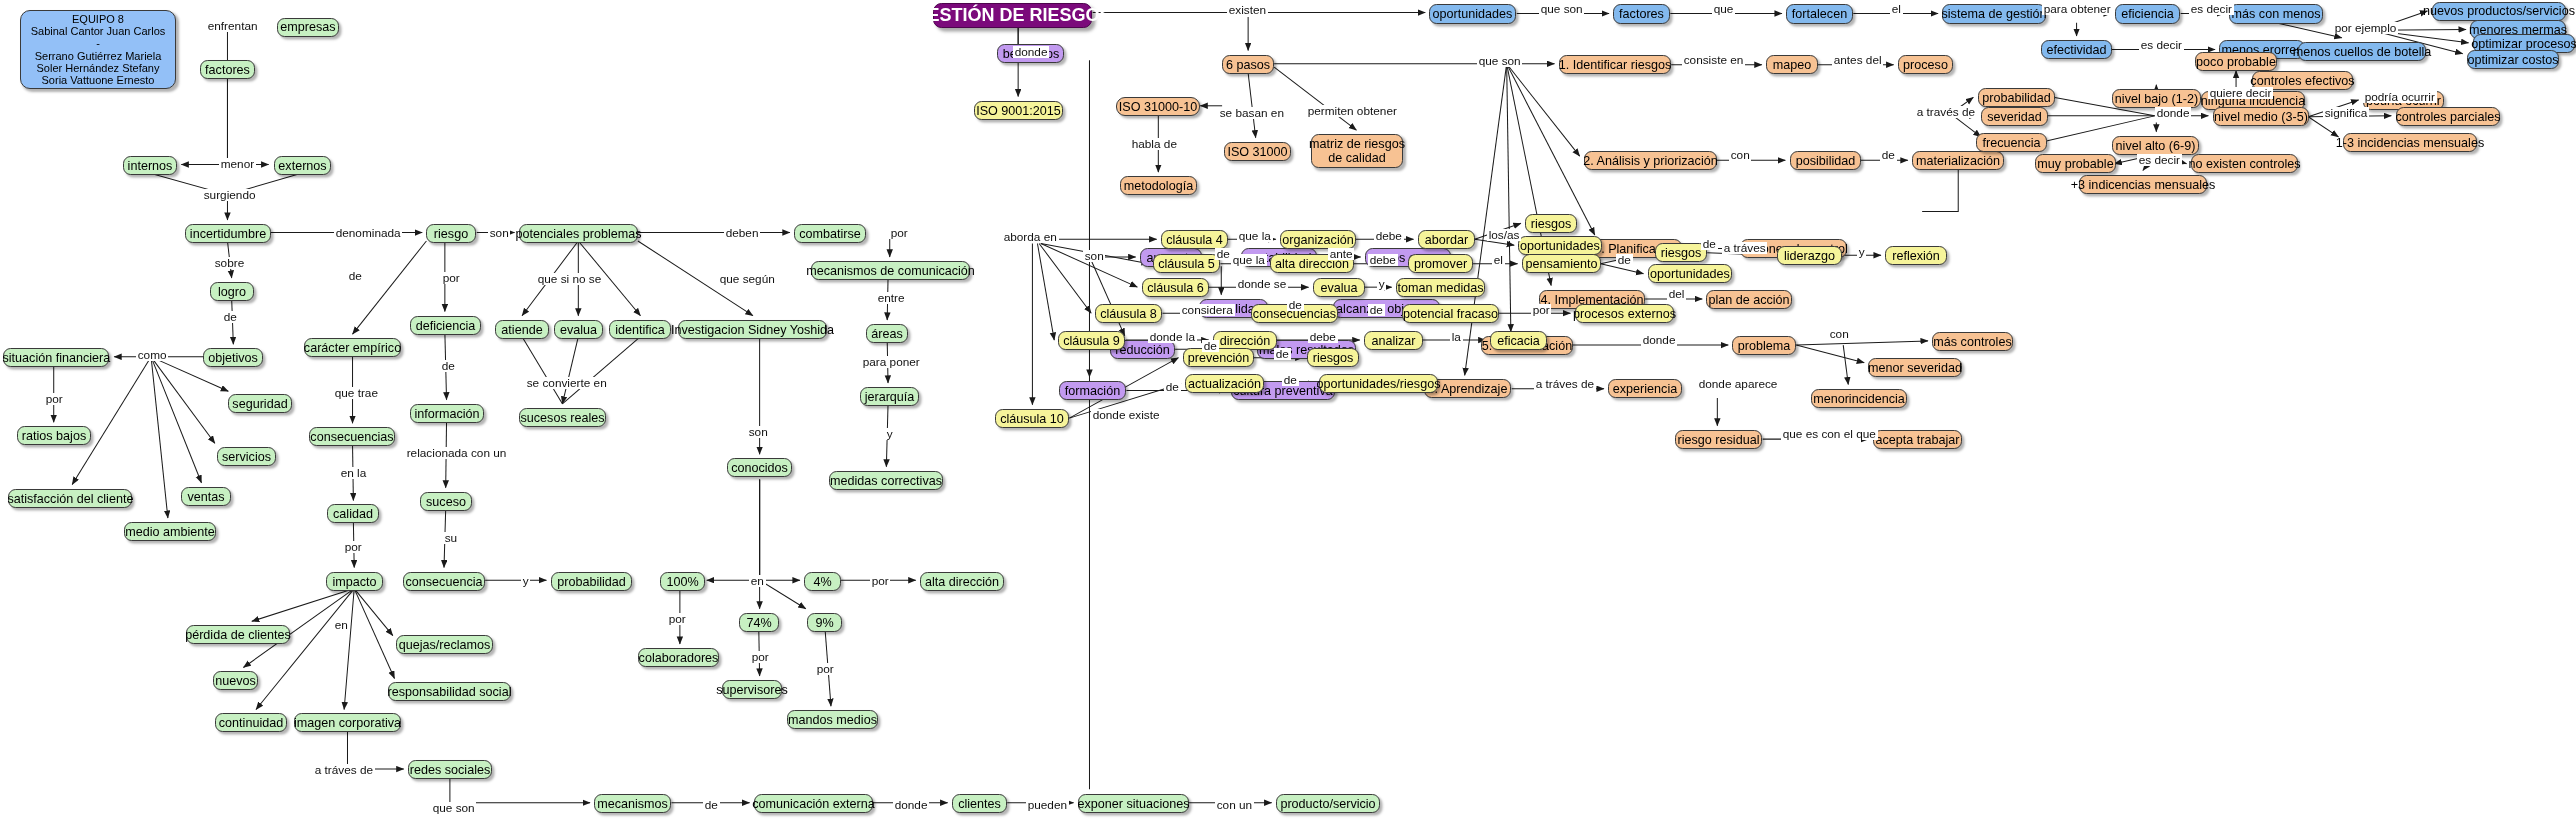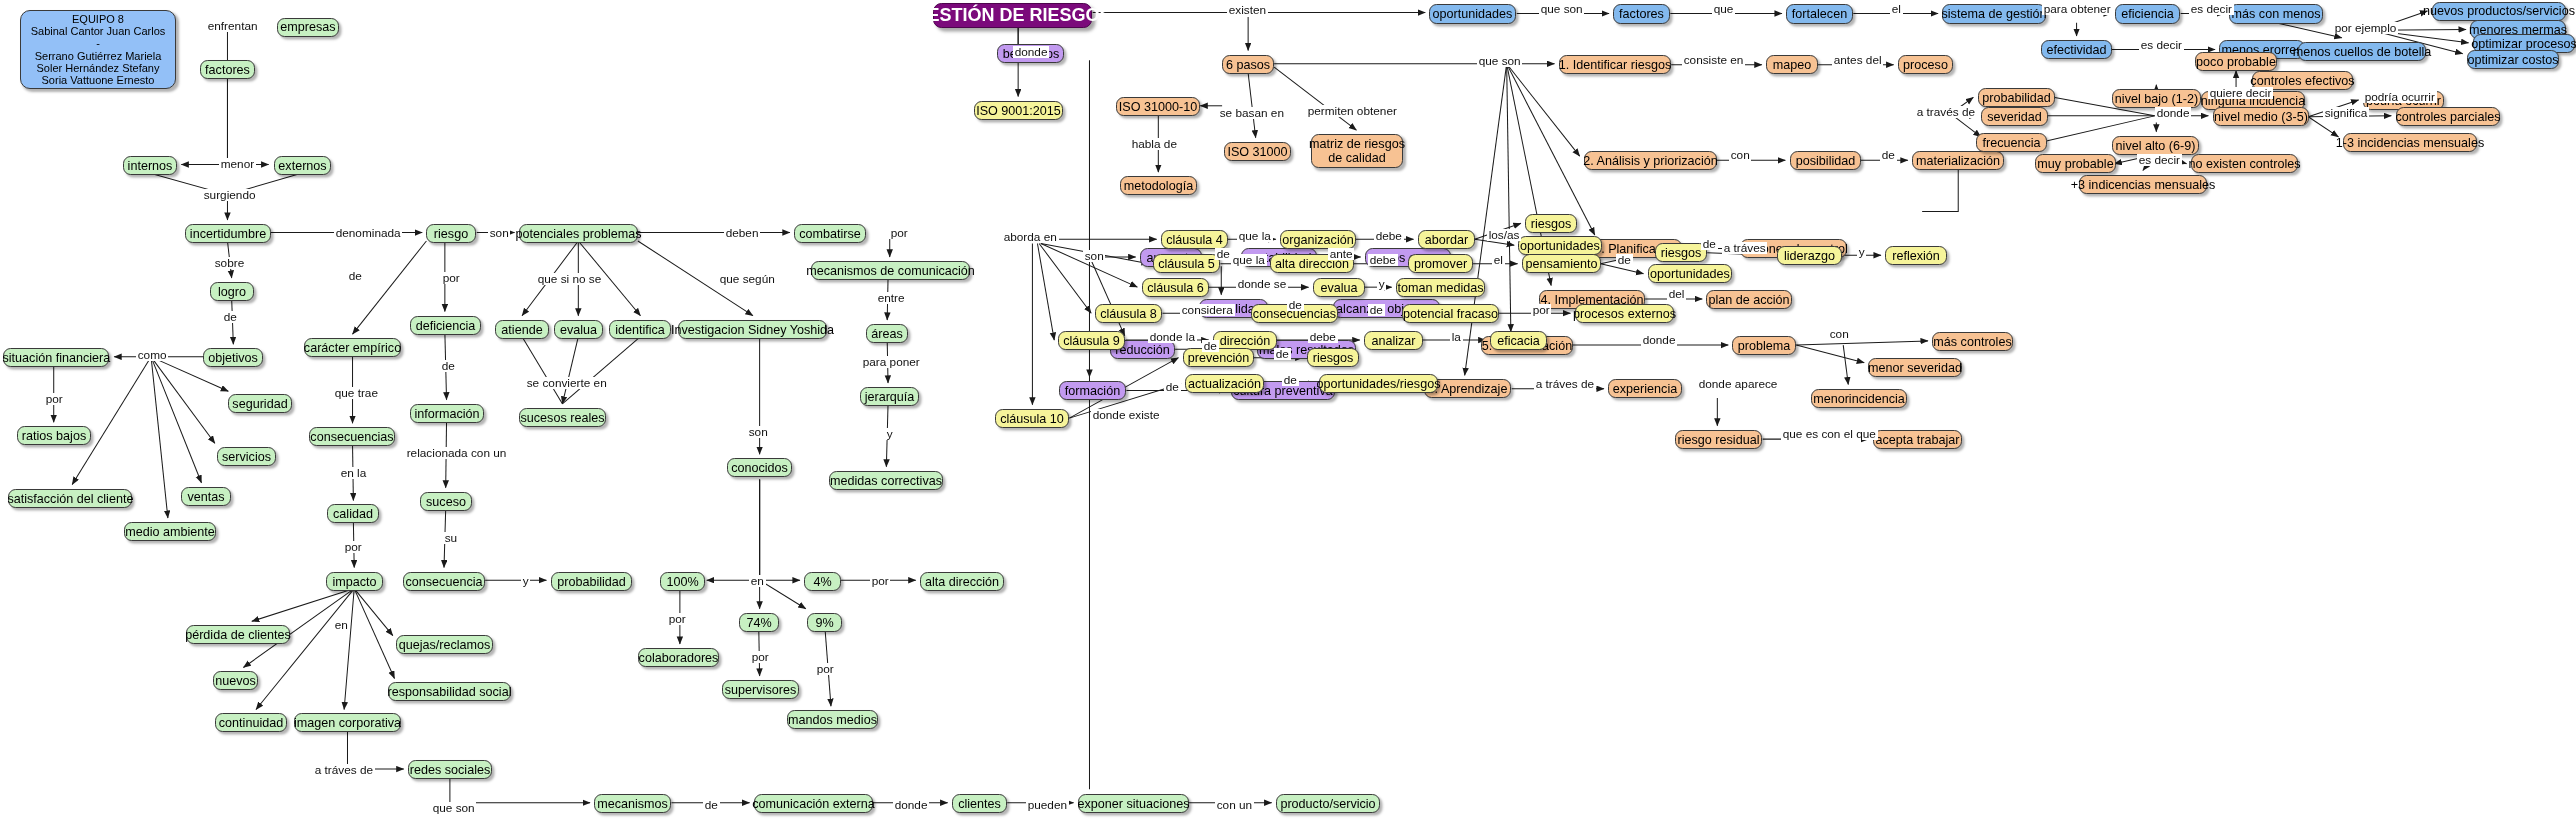--- a/index.html
+++ b/index.html
@@ -390,27 +390,27 @@
       <div class="node n-green" style="left: 866px; top: 324px; width: 42px; min-height: 17px;">áreas</div>
       <div class="node n-green" style="left: 860px; top: 387px; width: 59px; min-height: 17px;">jerarquía</div>
       <div class="node n-green" style="left: 829px; top: 471px; width: 114px; min-height: 17px;">medidas correctivas</div>
       <div class="node n-green" style="left: 678px; top: 320px; width: 149px; min-height: 17px;">Investigacion Sidney Yoshida</div>
       <div class="node n-green" style="left: 727px; top: 458px; width: 65px; min-height: 17px;">conocidos</div>
       <div class="node n-green" style="left: 660px; top: 572px; width: 45px; min-height: 17px;">100%</div>
       <div class="node n-green" style="left: 804px; top: 572px; width: 37px; min-height: 17px;">4%</div>
       <div class="node n-green" style="left: 739px; top: 613px; width: 40px; min-height: 17px;">74%</div>
       <div class="node n-green" style="left: 807px; top: 613px; width: 35px; min-height: 17px;">9%</div>
       <div class="node n-green" style="left: 638px; top: 648px; width: 81px; min-height: 17px;">colaboradores</div>
-      <div class="node n-green" style="left: 722px; top: 680px; width: 77px; min-height: 17px;">supervisores</div>
+      <div class="node n-green" style="left: 722px; top: 680px; width: 60px; min-height: 17px;">supervisores</div>
       <div class="node n-green" style="left: 787px; top: 710px; width: 91px; min-height: 17px;">mandos medios</div>
       <div class="node n-green" style="left: 920px; top: 572px; width: 84px; min-height: 17px;">alta dirección</div>
       <div class="node n-yellow" style="left: 974px; top: 101px; width: 89px; min-height: 17px;">ISO 9001:2015</div>
       <div class="node n-purple" style="left: 997px; top: 44px; width: 67px; min-height: 17px; padding-left: 7px;">beneficios</div>
       <div class="node n-orange" style="left: 1222px; top: 55px; width: 52px; min-height: 18.5px;">6 pasos</div>
-      <div class="node n-orange" style="left: 1116px; top: 97px; width: 84px; min-height: 18.5px;">ISO 31000-10</div>
+      <div class="node n-orange" style="left: 1116px; top: 97px; width: 84px; min-height: 18.5px; border-radius: 9px;">ISO 31000-10</div>
       <div class="node n-orange" style="left: 1120px; top: 176px; width: 77px; min-height: 18.5px;">metodología</div>
       <div class="node n-orange" style="left: 1224px; top: 142px; width: 67px; min-height: 18.5px;">ISO 31000</div>
       <div class="node n-orange" style="left: 1311px; top: 134px; width: 92px; min-height: 32px;">matriz de riesgos
 de calidad</div>
       <div class="node n-purple" style="left: 1140px; top: 248px; width: 62px; min-height: 18.5px;">aumento</div>
       <div class="node n-purple" style="left: 1241px; top: 248px; width: 76px; min-height: 18.5px;">rentabilidad</div>
       <div class="node n-purple" style="left: 1365px; top: 248px; width: 86px; min-height: 18.5px;">menos errores</div>
       <div class="node n-purple" style="left: 1199px; top: 299px; width: 69px; min-height: 18.5px;">posbilidad</div>
       <div class="node n-purple" style="left: 1333px; top: 299px; width: 107px; min-height: 18.5px;">alcanzar objetivos</div>
       <div class="node n-purple" style="left: 1110px; top: 340px; width: 65px; min-height: 18.5px;">reducción</div>

